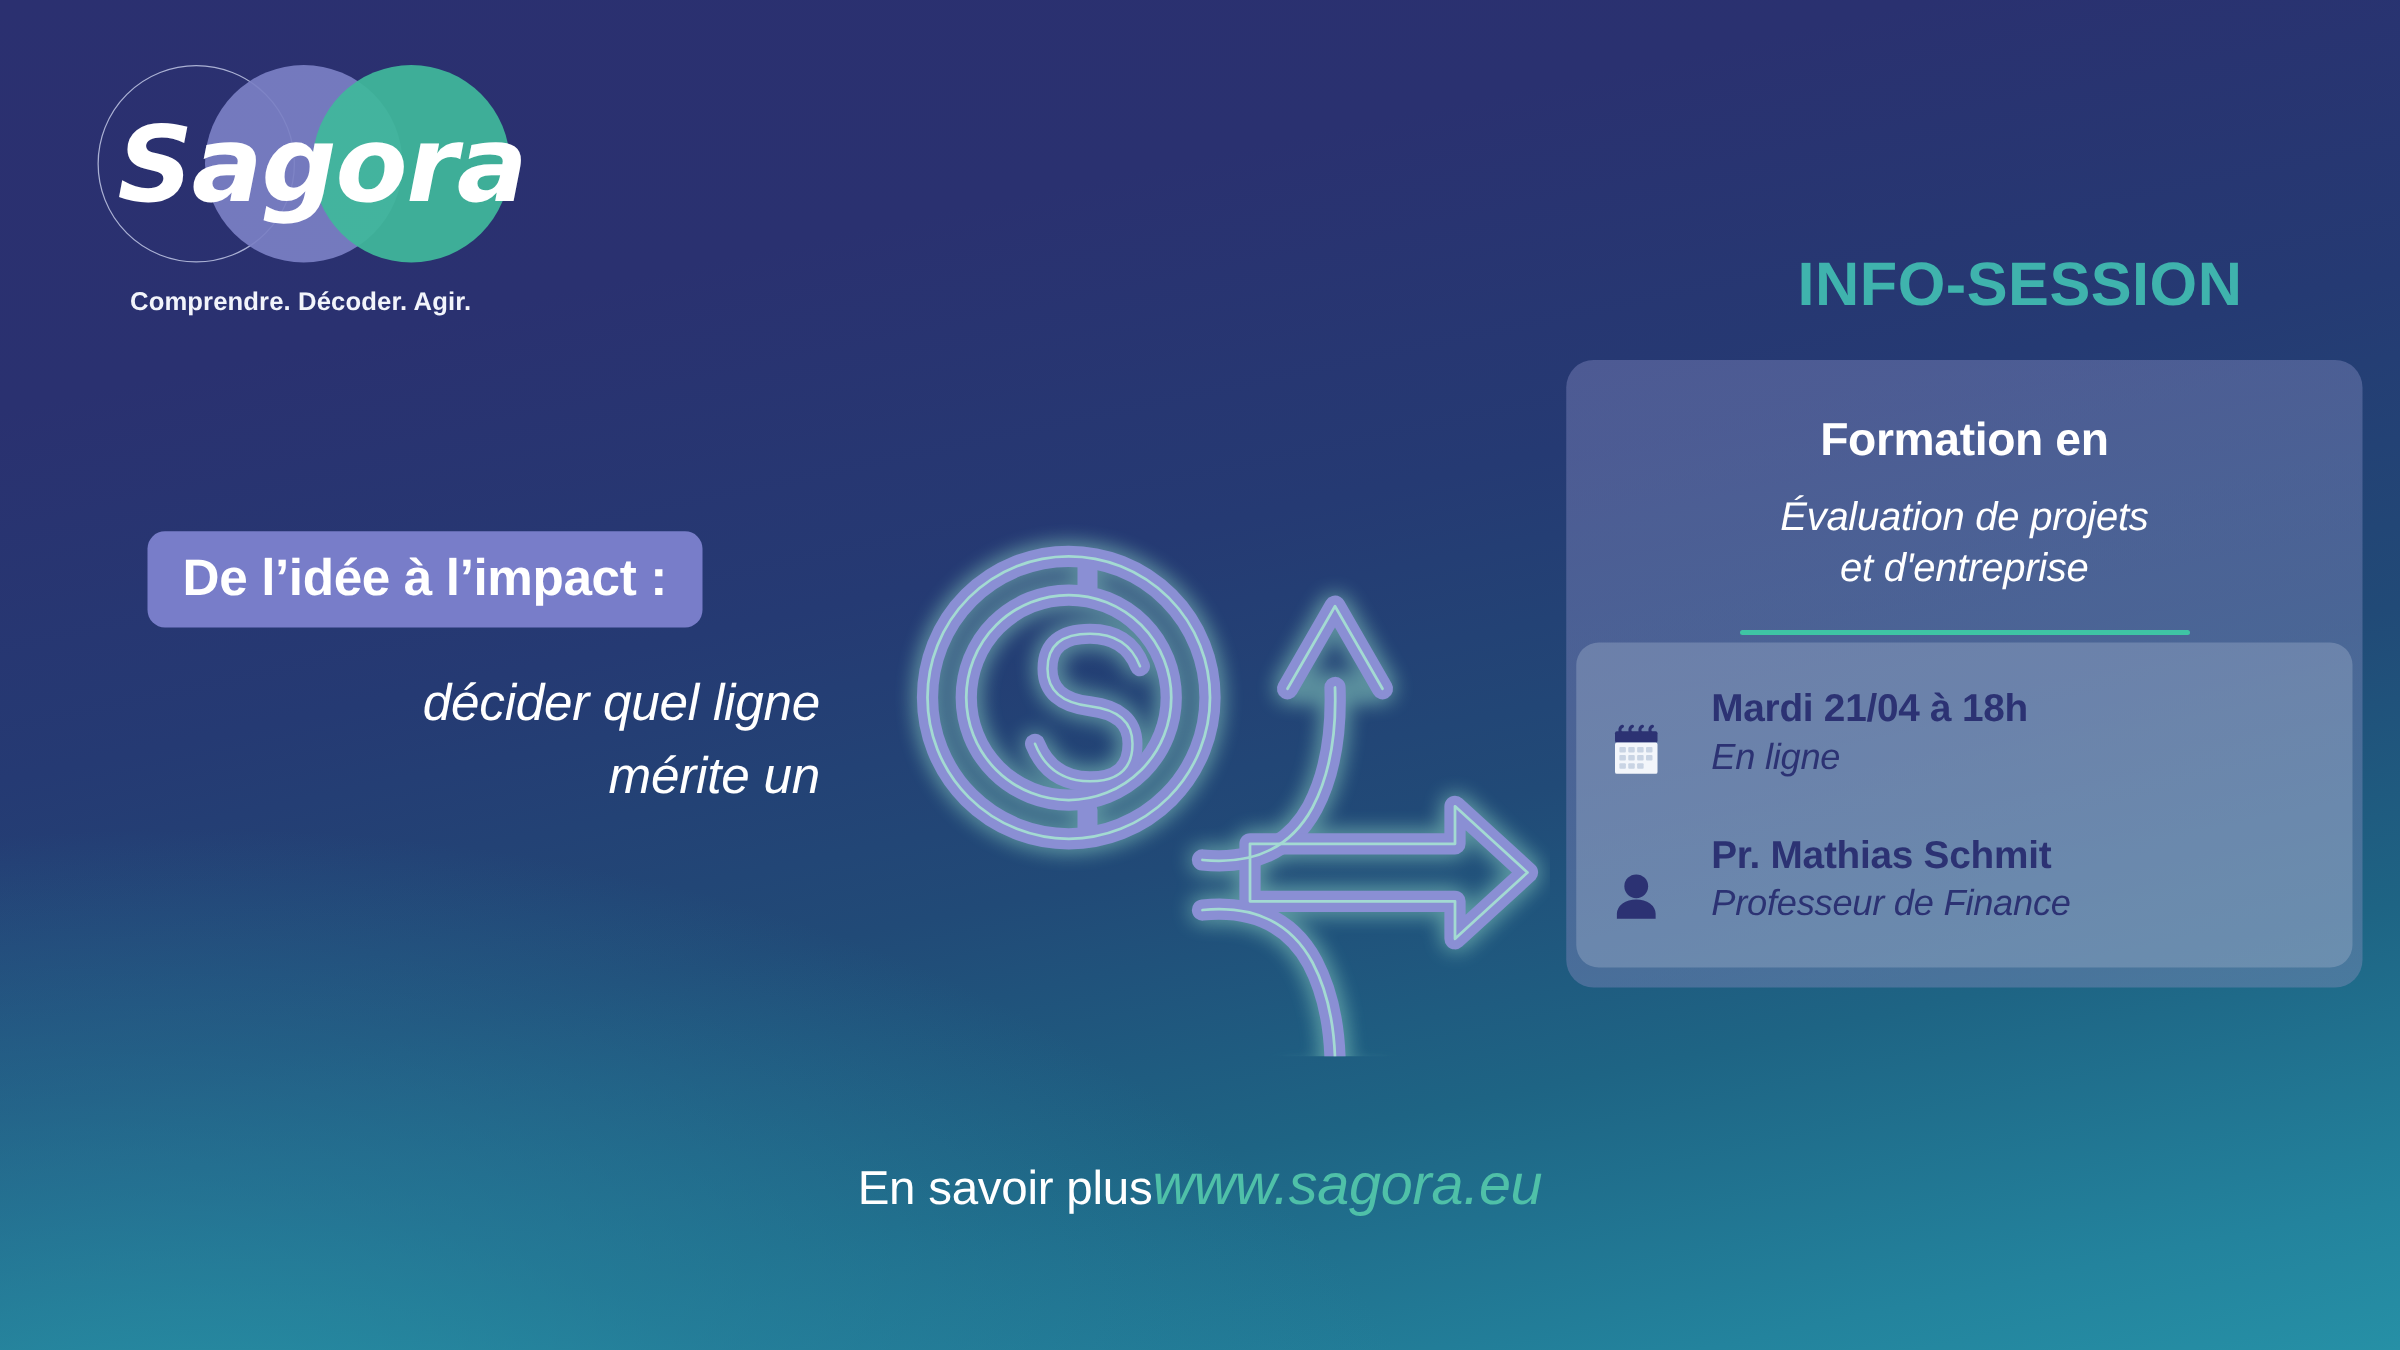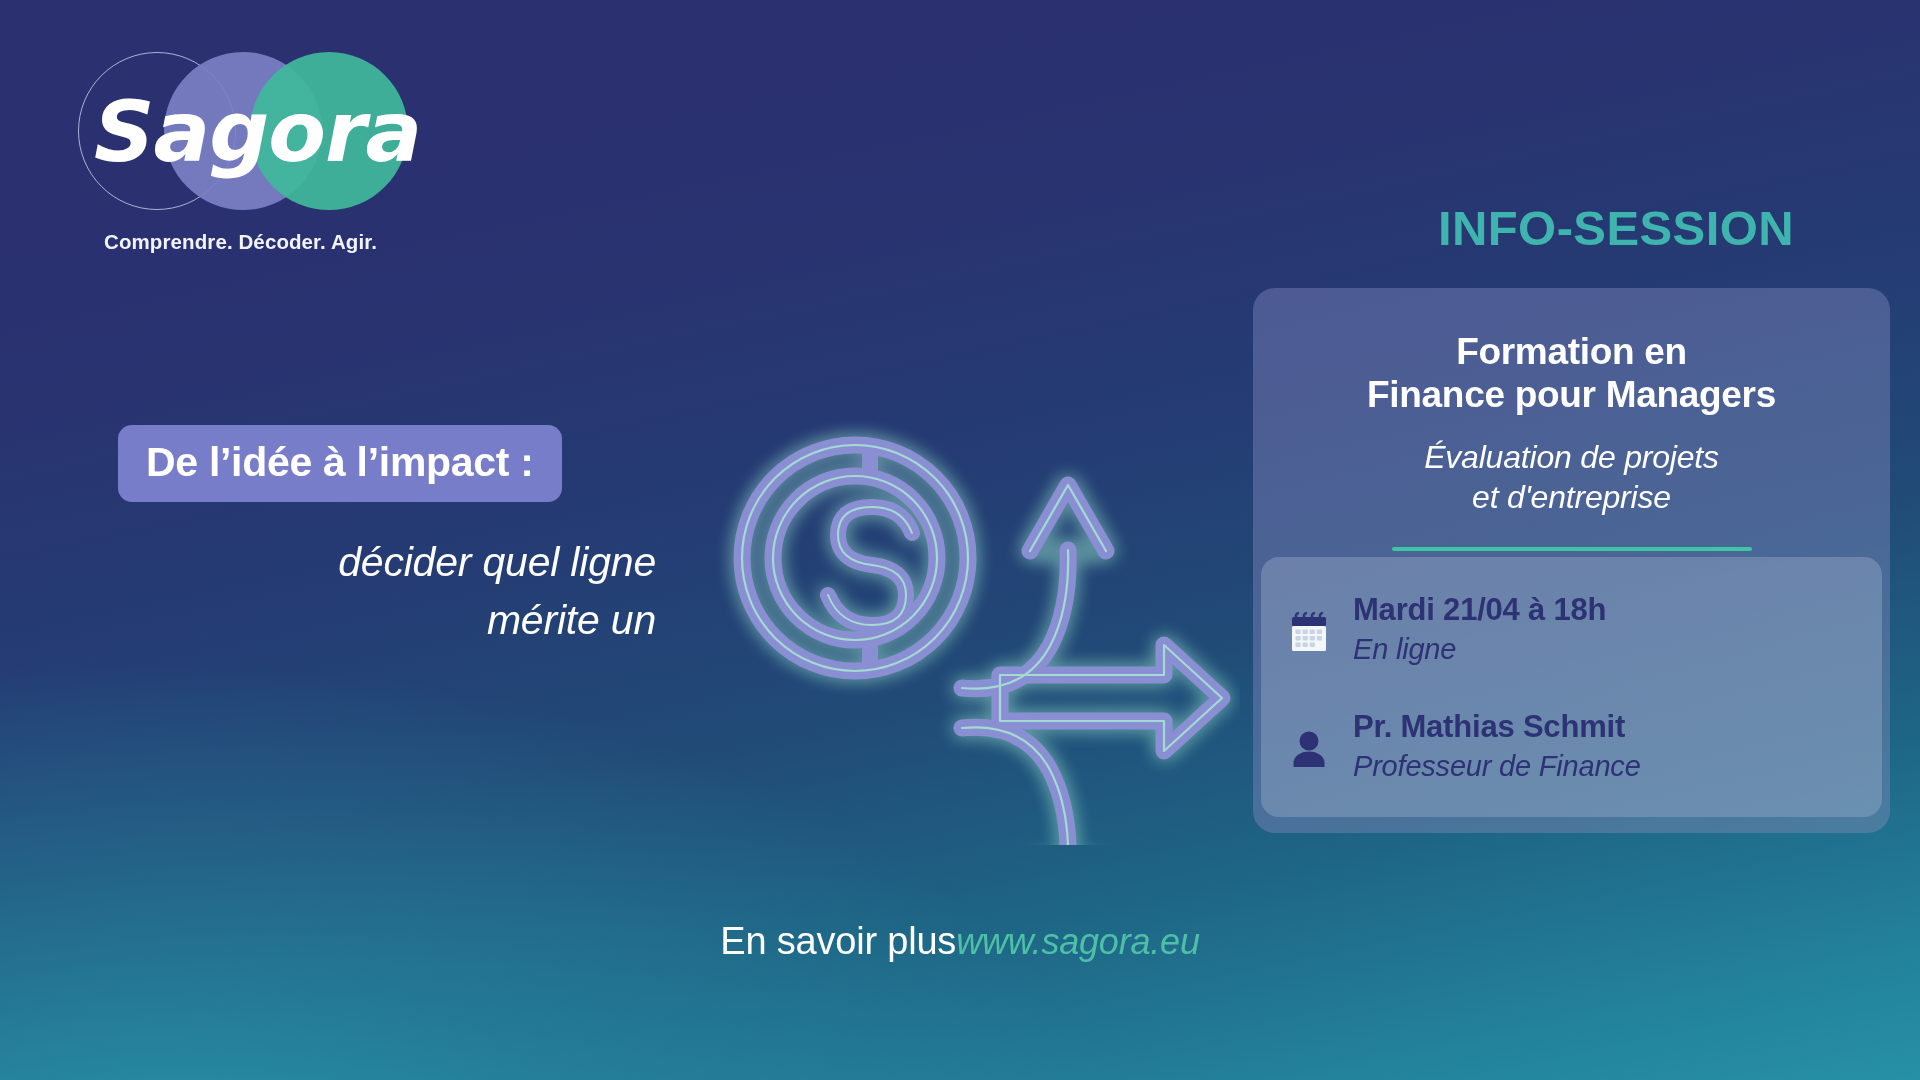--- a/index.html
+++ b/index.html
@@ -186,22 +186,22 @@
 
   .card-details {
     margin: 0 8px 8px 8px;
     background: rgba(167,184,208,0.36);
     border-radius: 18px;
     padding: 36px 26px 34px 26px;
     box-sizing: border-box;
   }
   .detail-row {
     display: flex;
-    align-items: center;
-    gap: 22px;
+    align-items: flex-end;
+    gap: 38px;
   }
   .detail-row + .detail-row { margin-top: 44px; }
   .detail-icon {
     width: 44px;
     min-width: 44px;
     height: 46px;
     display: flex;
     align-items: center;
     justify-content: center;
     padding-top: 4px;
@@ -235,21 +235,21 @@
     text-align: center;
     white-space: nowrap;
   }
   #footer .f-label {
     font-size: 38px;
     font-weight: 400;
     color: #ffffff;
     letter-spacing: -0.2px;
   }
   #footer .f-url {
-    font-size: 36px;
+    font-size: 46px;
     font-style: italic;
     font-weight: 400;
     color: #4fc0a8;
     letter-spacing: -0.2px;
   }
 </style>
 </head>
 <body>
 
 <div id="poster">
@@ -327,21 +327,20 @@
       </g>
     </svg>
   </div>
 
   <div id="info-session">INFO-SESSION</div>
 
   <div id="event-card">
     <div class="card-top">
       <div class="card-title">
         <div>Formation en</div>
-        <div>Finance pour Managers</div>
       </div>
       <div class="card-subtitle">
         <div>Évaluation de projets</div>
         <div>et d'entreprise</div>
       </div>
       <div class="card-divider"></div>
     </div>
 
     <div class="card-details">
 

